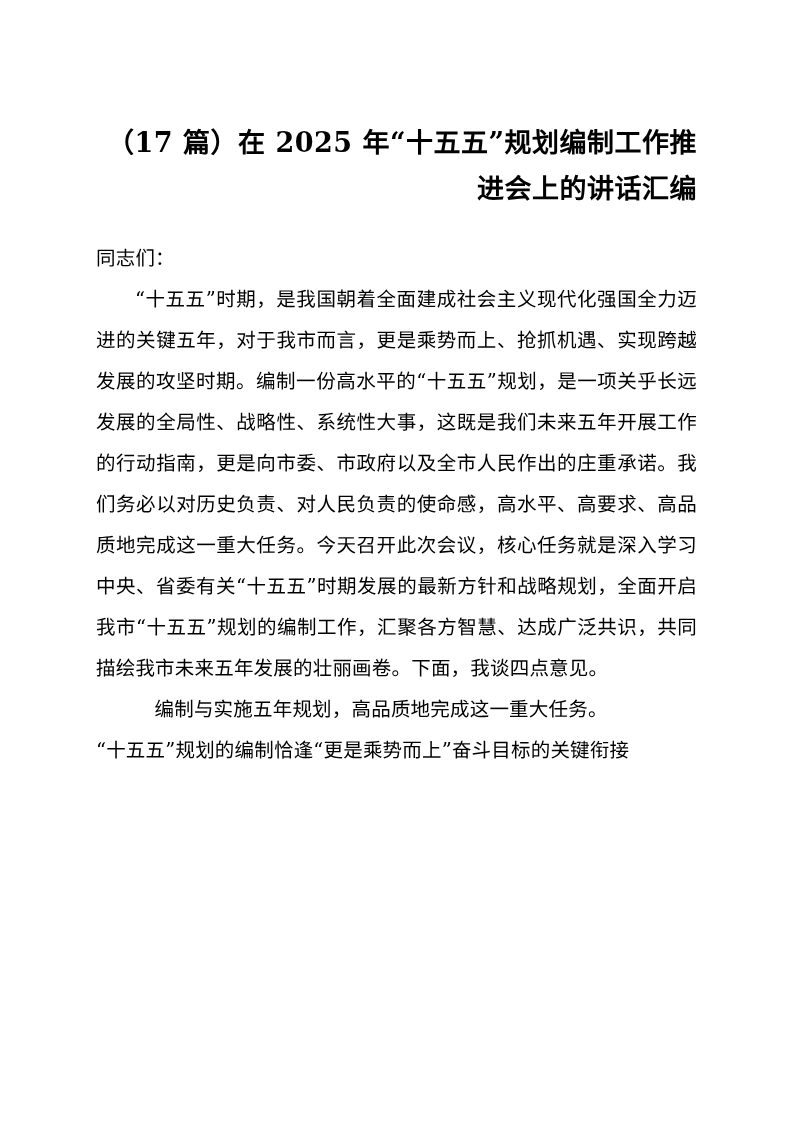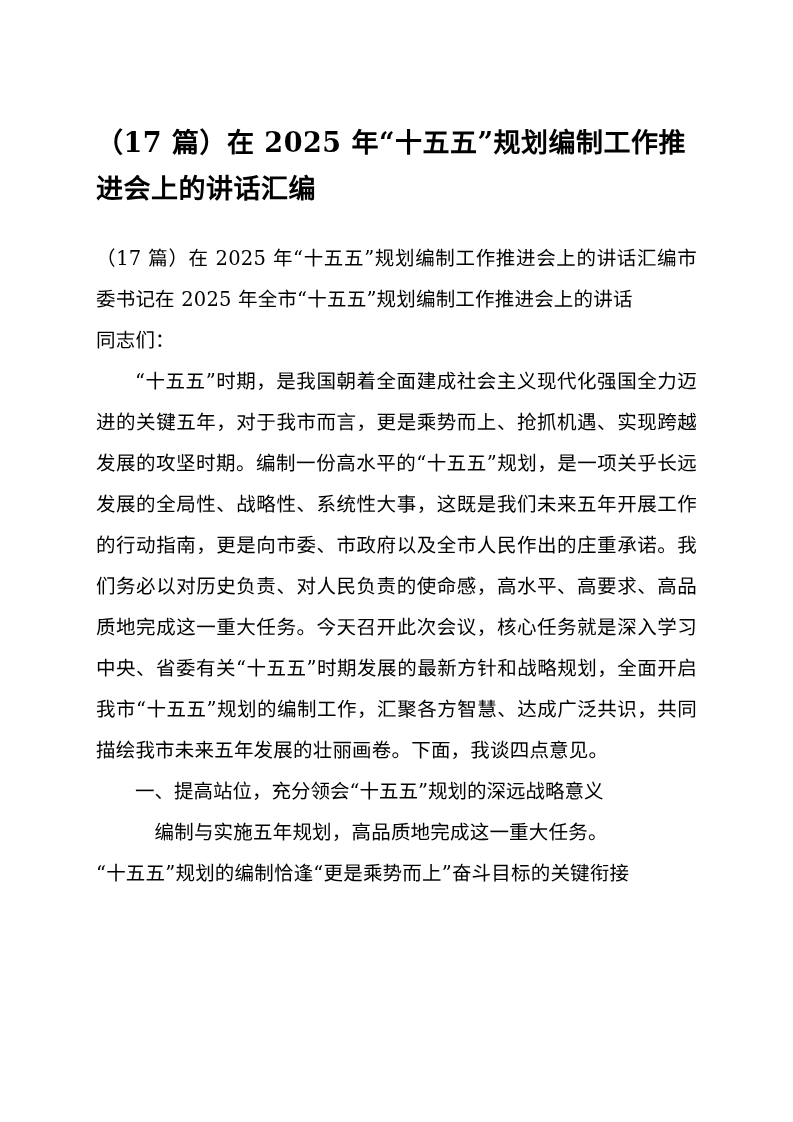--- a/index.html
+++ b/index.html
@@ -18,21 +18,21 @@
     position: relative;
     width: 793px;
     height: 1122px;
     box-sizing: border-box;
     padding: 120px 96px 60px 96px;
   }
   .doc-title {
     font-size: 27px;
     font-weight: bold;
     line-height: 46px;
-    text-align: left;
+    text-align: right;
     letter-spacing: 0.5px;
     margin: 0 0 26px 0;
   }
   .para {
     font-size: 19.5px;
     line-height: 41px;
     text-align: justify;
     text-justify: inter-ideograph;
     margin: 0;
     letter-spacing: 0.2px;
@@ -56,25 +56,23 @@
     margin-bottom: 0;
   }
 </style>
 </head>
 <body>
 
 <div class="page">
 
   <h1 class="doc-title">（17 篇）在 2025 年“十五五”规划编制工作推进会上的讲话汇编</h1>
 
-  <p class="para indent-0 lead-block">（17 篇）在 2025 年“十五五”规划编制工作推进会上的讲话汇编市委书记在 2025 年全市“十五五”规划编制工作推进会上的讲话</p>
 
   <p class="para indent-0">同志们：</p>
 
   <p class="para indent-2">“十五五”时期，是我国朝着全面建成社会主义现代化强国全力迈进的关键五年，对于我市而言，更是乘势而上、抢抓机遇、实现跨越发展的攻坚时期。编制一份高水平的“十五五”规划，是一项关乎长远发展的全局性、战略性、系统性大事，这既是我们未来五年开展工作的行动指南，更是向市委、市政府以及全市人民作出的庄重承诺。我们务必以对历史负责、对人民负责的使命感，高水平、高要求、高品质地完成这一重大任务。今天召开此次会议，核心任务就是深入学习中央、省委有关“十五五”时期发展的最新方针和战略规划，全面开启我市“十五五”规划的编制工作，汇聚各方智慧、达成广泛共识，共同描绘我市未来五年发展的壮丽画卷。下面，我谈四点意见。</p>
 
-  <p class="block-head">一、提高站位，充分领会“十五五”规划的深远战略意义</p>
 
   <p class="para indent-3">编制与实施五年规划，高品质地完成这一重大任务。</p>
 
   <p class="para indent-0">“十五五”规划的编制恰逢“更是乘势而上”奋斗目标的关键衔接</p>
 
 </div>
 
 </body></html>

